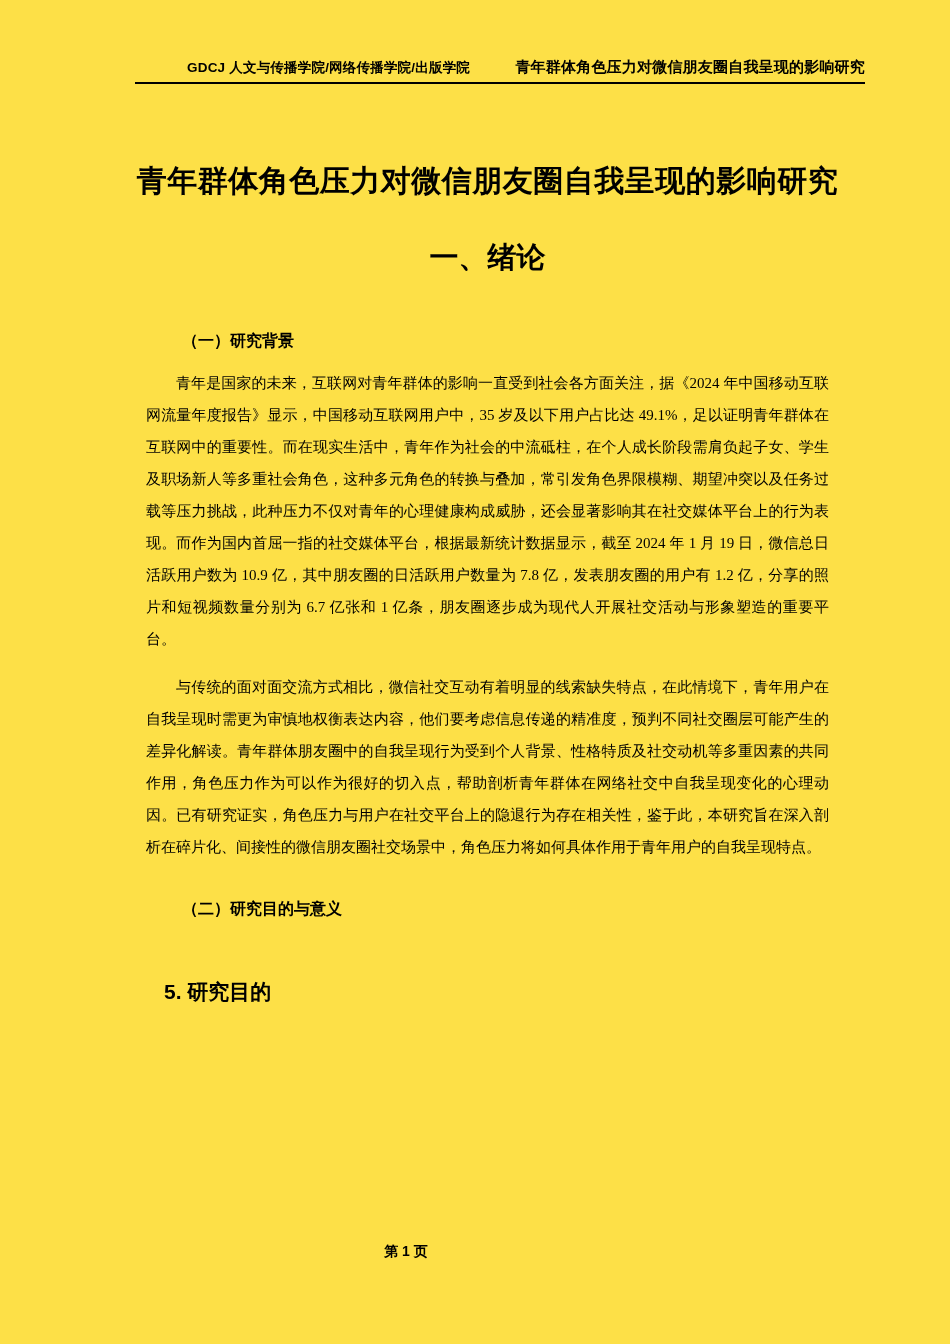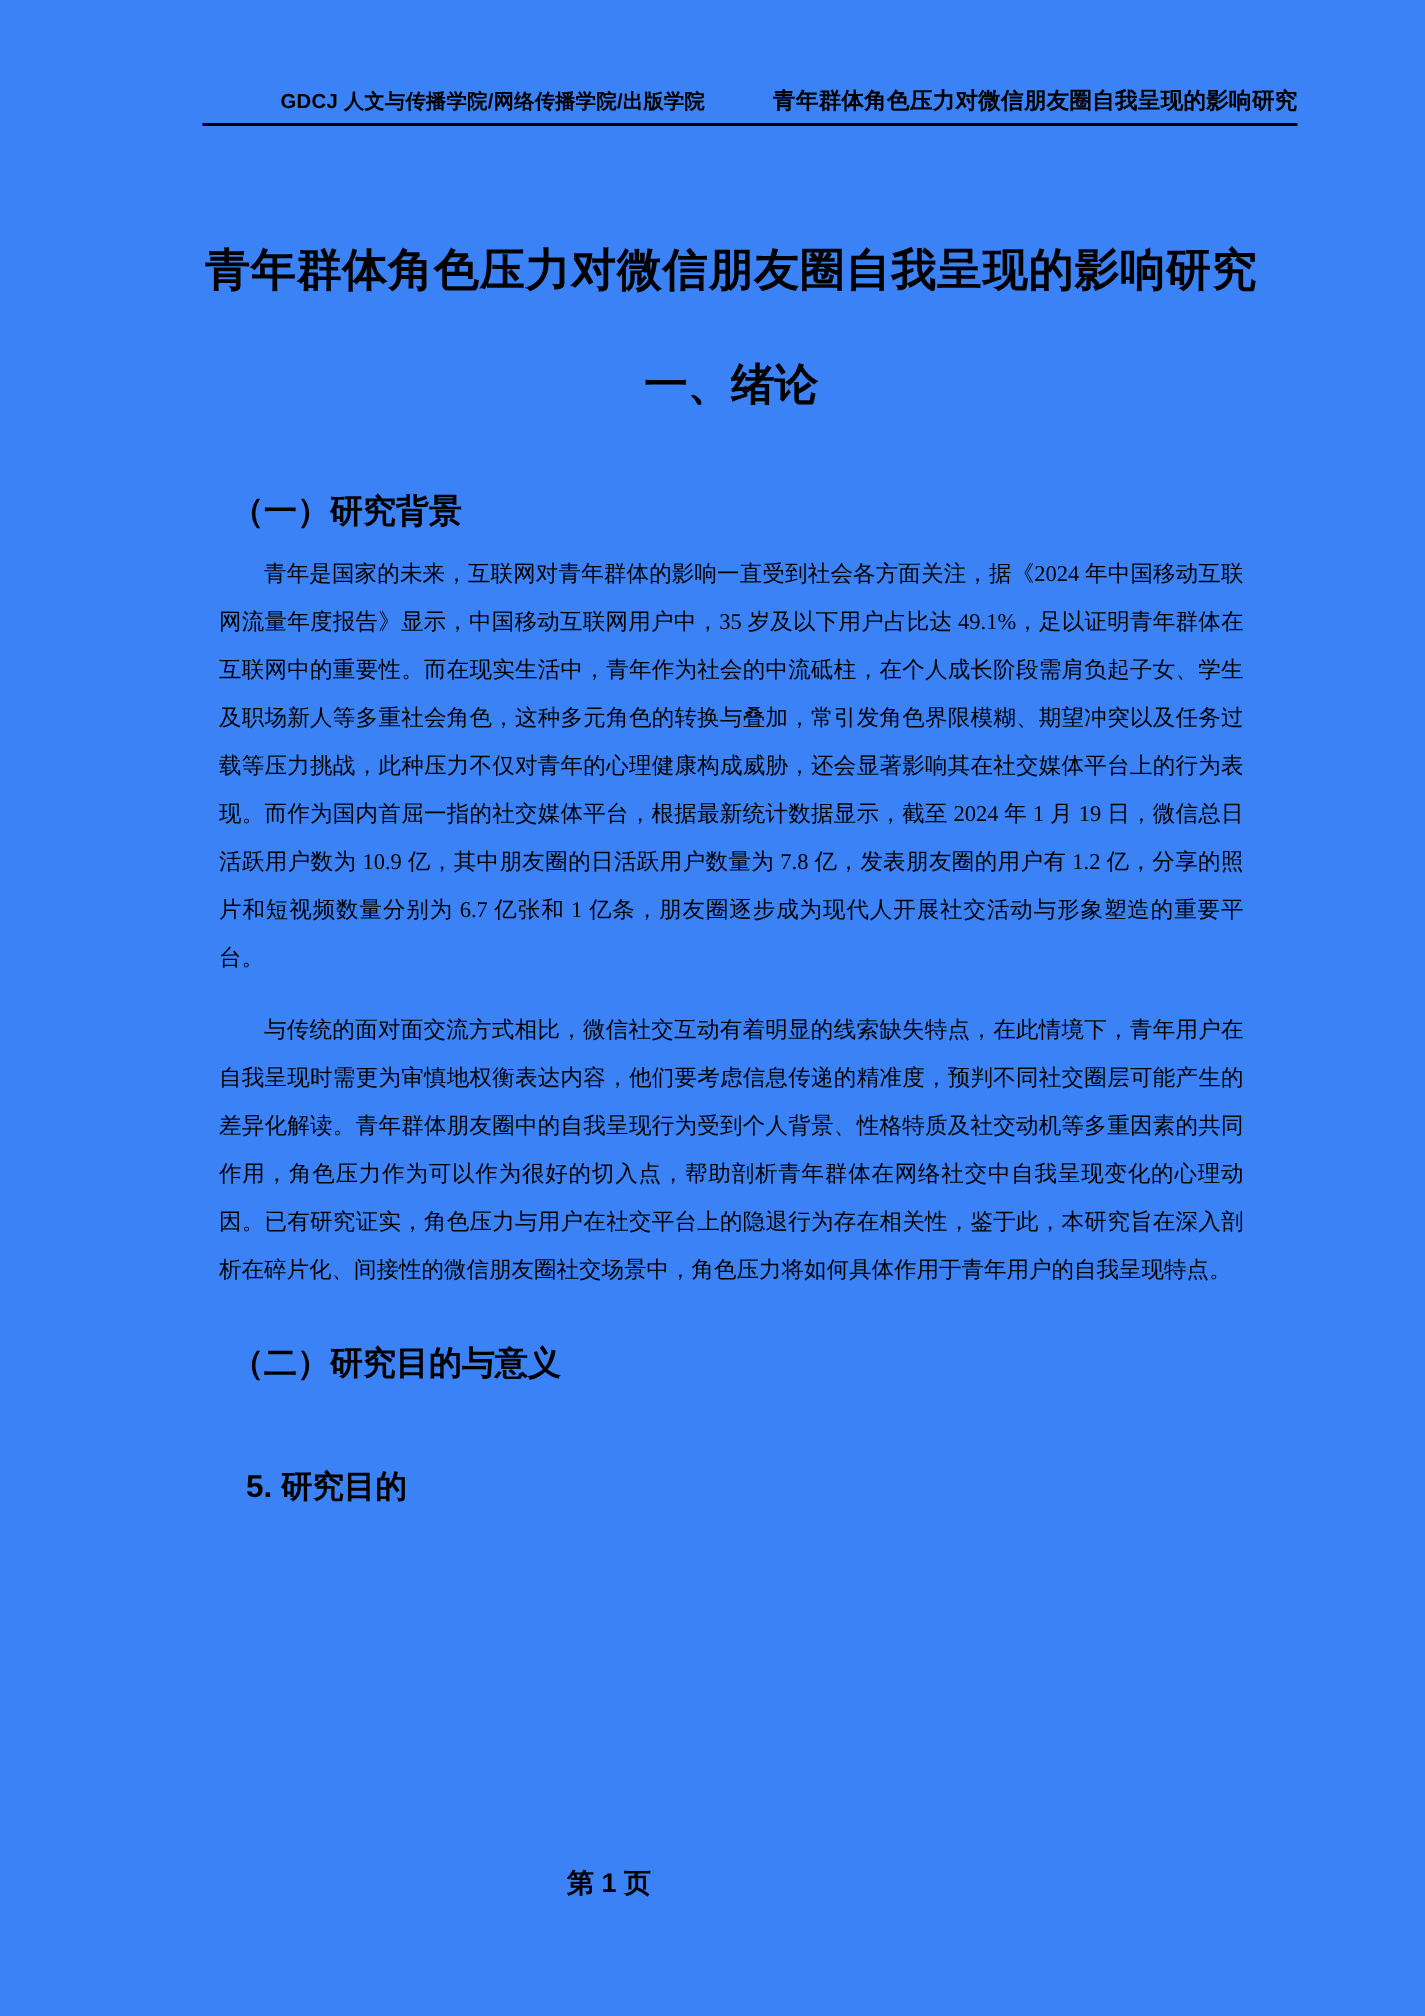--- a/index.html
+++ b/index.html
@@ -4,21 +4,21 @@
 <style>
   html, body {
     margin: 0;
     padding: 0;
     background: #ffffff;
   }
   .page {
     position: relative;
     width: 950px;
     height: 1344px;
-    background: #3b82f6;
+    background: #fde047;
     color: #000000;
     overflow: hidden;
     font-family: "Liberation Serif", "DejaVu Serif", serif;
   }
   
   .page-header {
     position: absolute;
     top: 58px;
     left: 135px;
     width: 730px;
@@ -52,24 +52,24 @@
   }
   .chapter-heading {
     margin: 36px 0 12px 0;
     font-family: "Liberation Sans", "DejaVu Sans", sans-serif;
     font-weight: bold;
     font-size: 29px;
     line-height: 36px;
     text-align: center;
   }
   .section-heading {
-    margin: 50px 0 0 24px;
+    margin: 50px 0 0 52px;
     font-family: "Liberation Sans", "DejaVu Sans", sans-serif;
     font-weight: bold;
-    font-size: 22px;
+    font-size: 16px;
     line-height: 32px;
   }
   .section-heading.second {
     margin-top: 30px;
   }
   .subsection-heading {
     margin: 52px 0 0 34px;
     font-family: "Liberation Sans", "DejaVu Sans", sans-serif;
     font-weight: bold;
     font-size: 21px;
@@ -87,21 +87,21 @@
   }
   
   .page-footer {
     position: absolute;
     top: 1243px;
     left: 0;
     width: 812px;
     text-align: center;
     font-family: "Liberation Sans", "DejaVu Sans", sans-serif;
     font-weight: bold;
-    font-size: 18px;
+    font-size: 14px;
   }
 </style>
 </head>
 <body>
 
 <div class="page">
 
   <div class="page-header">
     <span class="hdr-left">GDCJ 人文与传播学院/网络传播学院/出版学院</span>
     <span class="hdr-right">青年群体角色压力对微信朋友圈自我呈现的影响研究</span>

